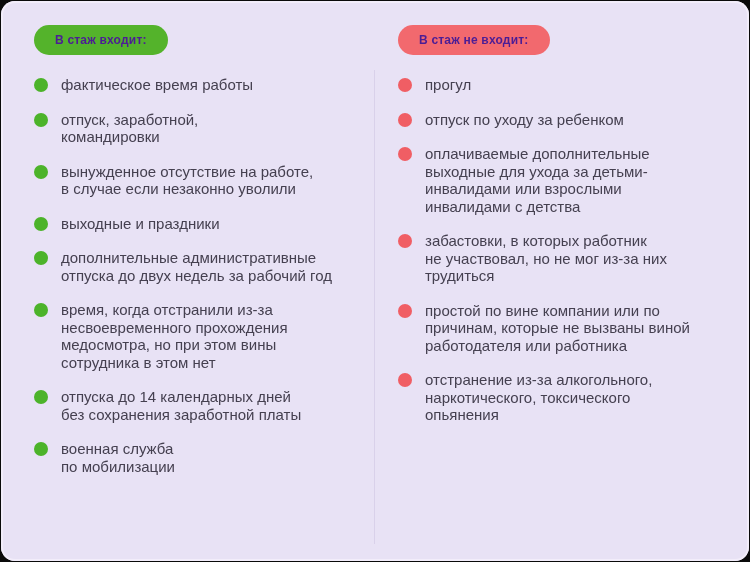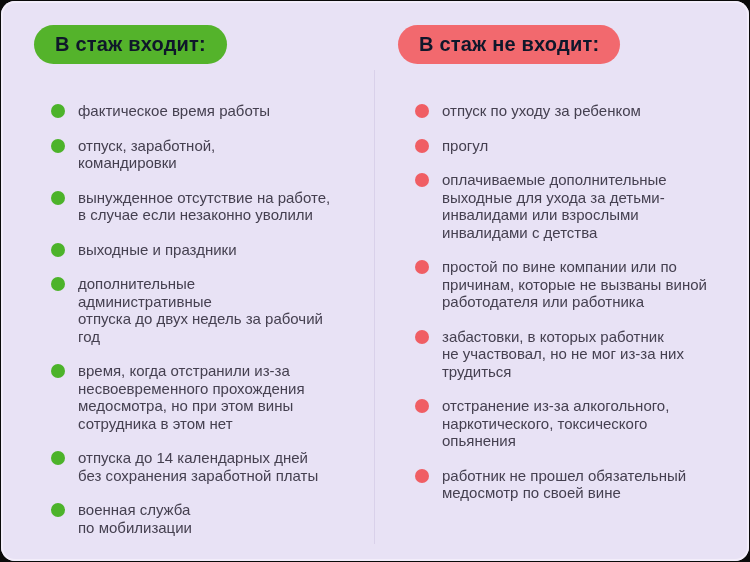--- a/index.html
+++ b/index.html
@@ -22,29 +22,29 @@
     width: 1px; height: 474px;
     background: #d9d1ea;
   }
   .col { position: absolute; top: 24px; }
   .col-included { left: 33px;  width: 315px; }
   .col-excluded { left: 397px; width: 332px; }
   .badge {
     display: inline-block;
     padding: 8px 21px;
     border-radius: 999px;
-    color: #0f172a;
+    color: #4c1d95;
     font-weight: 700;
-    font-size: 20px;
+    font-size: 12px;
     letter-spacing: 0.2px;
     margin-bottom: 21px;
   }
   .badge-green { background: #54b32b; }
   .badge-red   { background: #f2696e; }
-  .list { list-style: none; margin: 17px; padding: 0; }
+  .list { list-style: none; margin: 0; padding: 0; }
   .item {
     display: flex;
     align-items: flex-start;
     gap: 13px;
     margin-bottom: 17px;
   }
   .dot {
     width: 14px; height: 14px;
     border-radius: 50%;
     flex: 0 0 auto;
@@ -111,53 +111,48 @@
 по мобилизации</span>
         </li>
       </ul>
     </section>
 
     <section class="col col-excluded">
       <div class="badge badge-red">В стаж не входит:</div>
       <ul class="list">
         <li class="item">
           <span class="dot dot-red"></span>
-          <span class="item-text">отпуск по уходу за ребенком</span>
+          <span class="item-text">прогул</span>
         </li>
         <li class="item">
           <span class="dot dot-red"></span>
-          <span class="item-text">прогул</span>
+          <span class="item-text">отпуск по уходу за ребенком</span>
         </li>
         <li class="item">
           <span class="dot dot-red"></span>
           <span class="item-text">оплачиваемые дополнительные
 выходные для ухода за детьми-
 инвалидами или взрослыми
 инвалидами с детства</span>
         </li>
         <li class="item">
           <span class="dot dot-red"></span>
+          <span class="item-text">забастовки, в которых работник
+не участвовал, но не мог из-за них
+трудиться</span>
+        </li>
+        <li class="item">
+          <span class="dot dot-red"></span>
           <span class="item-text">простой по вине компании или по
 причинам, которые не вызваны виной
 работодателя или работника</span>
         </li>
         <li class="item">
           <span class="dot dot-red"></span>
-          <span class="item-text">забастовки, в которых работник
-не участвовал, но не мог из-за них
-трудиться</span>
-        </li>
-        <li class="item">
-          <span class="dot dot-red"></span>
           <span class="item-text">отстранение из-за алкогольного,
 наркотического, токсического
 опьянения</span>
-        </li>
-        <li class="item">
-          <span class="dot dot-red"></span>
-          <span class="item-text">работник не прошел обязательный
-медосмотр по своей вине</span>
         </li>
       </ul>
     </section>
 
   </div>
 </div>
 
 </body></html>

